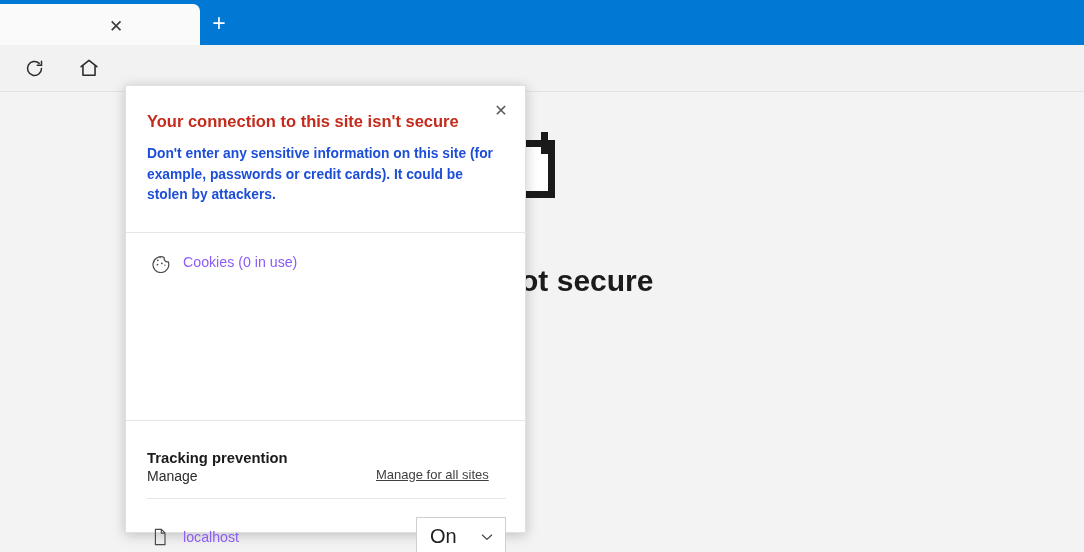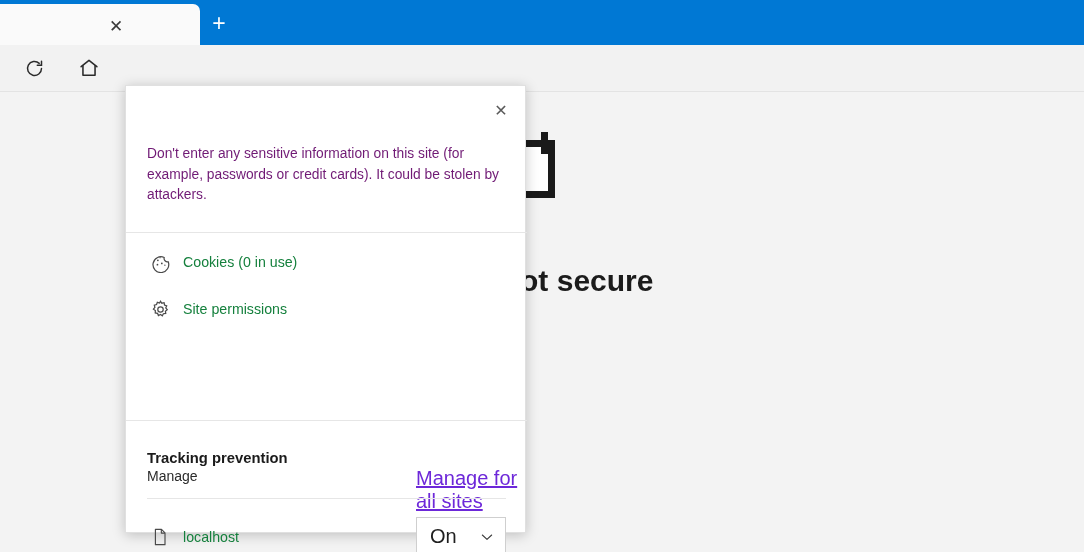--- a/index.html
+++ b/index.html
@@ -114,39 +114,39 @@
     display: flex; align-items: center; justify-content: center;
     font-size: 16px; color: #5a5a5a; line-height: 1; cursor: pointer;
   }
   .sec-title {
     position: absolute; left: 21px; top: 25px; width: 340px;
     font-size: 16.5px; font-weight: bold; color: #c42b1c;
     line-height: 20px;
   }
   .sec-desc {
     position: absolute; left: 21px; top: 58px; width: 352px;
-    font-size: 13.8px; color: #701a75; line-height: 20.5px;
+    font-size: 13.8px; color: #1d4ed8; line-height: 20.5px; font-weight: bold;
   }
   .divider {
     position: absolute; left: 0; width: 401px; height: 1px; background: #e6e6e6;
   }
   .d1 { top: 146px; }
   .d2 { top: 334px; }
 
   .menu-row {
     position: absolute; left: 0; width: 401px; height: 46px;
     display: flex; align-items: center; cursor: pointer;
   }
   .menu-row .ico {
     position: absolute; left: 21px; width: 26px; height: 26px;
     display: flex; align-items: center; justify-content: center;
   }
   .menu-row .lbl {
     position: absolute; left: 57px;
-    font-size: 14.2px; color: #15803d;
+    font-size: 14.2px; color: #8b5cf6;
   }
   .row-cookies { top: 153px; }
   .row-perms { top: 200px; }
   .row-localhost { top: 343px; height: 50px; }
 
   .tp-head {
     position: absolute; left: 21px; top: 364px;
     font-size: 14.8px; font-weight: bold; color: #1b1b1b;
   }
 
@@ -210,56 +210,48 @@
     <div class="err-title">connection for this site is not secure</div>
     <div class="err-body">st sent an invalid response.</div>
     <div class="err-link">ing Windows Network Diagnostics.</div>
     <div class="err-code">ROTOCOL_ERROR</div>
   </div>
 
   <div class="popup">
 
     <div class="popup-close">✕</div>
 
+    <div class="sec-title">Your connection to this site isn't secure</div>
     <div class="sec-desc">Don't enter any sensitive information on this site (for example, passwords or credit cards). It could be stolen by attackers.</div>
 
     <div class="divider d1"></div>
 
     <div class="menu-row row-cookies">
       <span class="ico">
         <svg width="21" height="21" viewBox="0 0 24 24" fill="none" stroke="#4a4a4a" stroke-width="1.4">
           <path d="M20.8 11.2a4 4 0 0 1-4.6-4.9A9 9 0 1 0 20.8 11.2z"></path>
           <circle cx="9" cy="9.5" r="1" fill="#4a4a4a" stroke="none"></circle>
           <circle cx="13.5" cy="13" r="1" fill="#4a4a4a" stroke="none"></circle>
           <circle cx="8.5" cy="14.5" r="1" fill="#4a4a4a" stroke="none"></circle>
           <circle cx="11.5" cy="6.5" r="0.7" fill="#4a4a4a" stroke="none"></circle>
           <circle cx="17" cy="15" r="0.8" fill="#4a4a4a" stroke="none"></circle>
         </svg>
       </span>
       <span class="lbl">Cookies (0 in use)</span>
     </div>
 
-    <div class="menu-row row-perms">
-      <span class="ico">
-        <svg width="21" height="21" viewBox="0 0 24 24" fill="none" stroke="#4a4a4a" stroke-width="1.4">
-          <circle cx="12" cy="12" r="3.1"></circle>
-          <path d="M12 2.6l1.5 2.2 2.6-.6.5 2.6 2.5 1-1.1 2.4 1.7 2-2.1 1.7.4 2.6-2.7.3-1.2 2.4-2.1-1.5-2.4 1.2-1-2.5-2.6-.5.1-2.7-2.2-1.5 1.7-2.1-.7-2.6 2.6-.7.9-2.5 2.6.8z"></path>
-        </svg>
-      </span>
-      <span class="lbl">Site permissions</span>
-    </div>
 
     <div class="divider d2"></div>
 
     <div class="tp-head">Tracking prevention</div>
 
     <div class="row-localhost" style="position:absolute;left:0;top:0;width:0;height:0;"></div>
 
     <div style="position:absolute;left:21px;top:382px;font-size:14px;color:#2b2b2b;">Manage</div>
-    <div style="position:absolute;left:250px;top:381px;font-size:20px;color:#6d28d9;text-decoration:underline;cursor:pointer;margin-left:40px;">Manage for all sites</div>
+    <div style="position:absolute;left:250px;top:381px;font-size:13px;color:#404040;text-decoration:underline;cursor:pointer;">Manage for all sites</div>
 
     <div class="divider" style="left:21px;width:359px;top:412px;"></div>
 
     <div class="menu-row" style="top:426px;height:50px;">
       <span class="ico">
         <svg width="20" height="20" viewBox="0 0 24 24" fill="none" stroke="#4a4a4a" stroke-width="1.4" stroke-linejoin="round">
           <path d="M6.5 2.8h7.3l4.2 4.3v14.1H6.5z"></path>
           <path d="M13.6 2.9v4.4h4.3"></path>
         </svg>
       </span>

